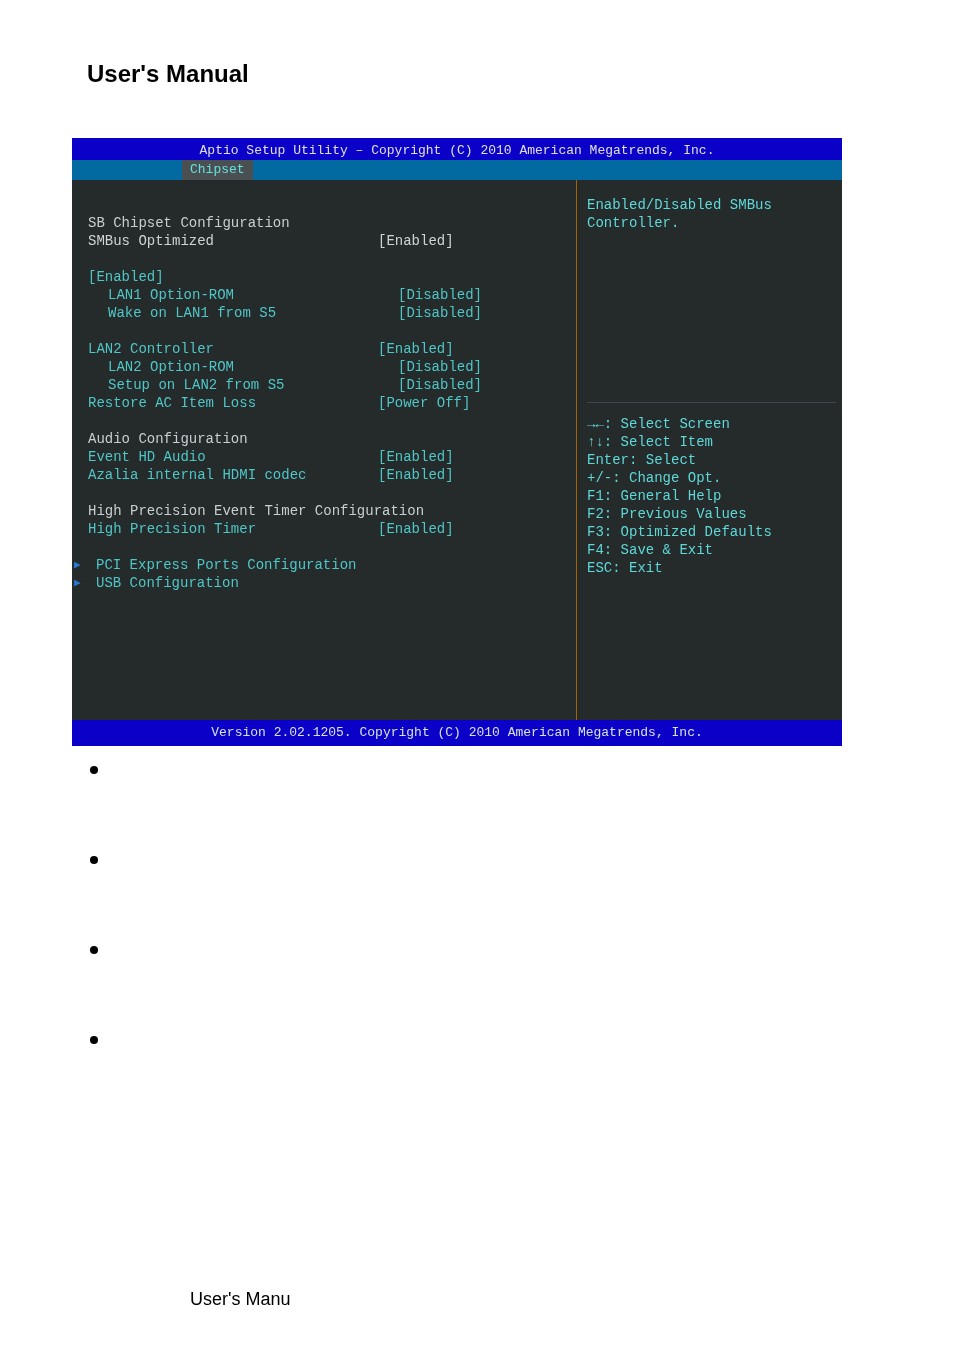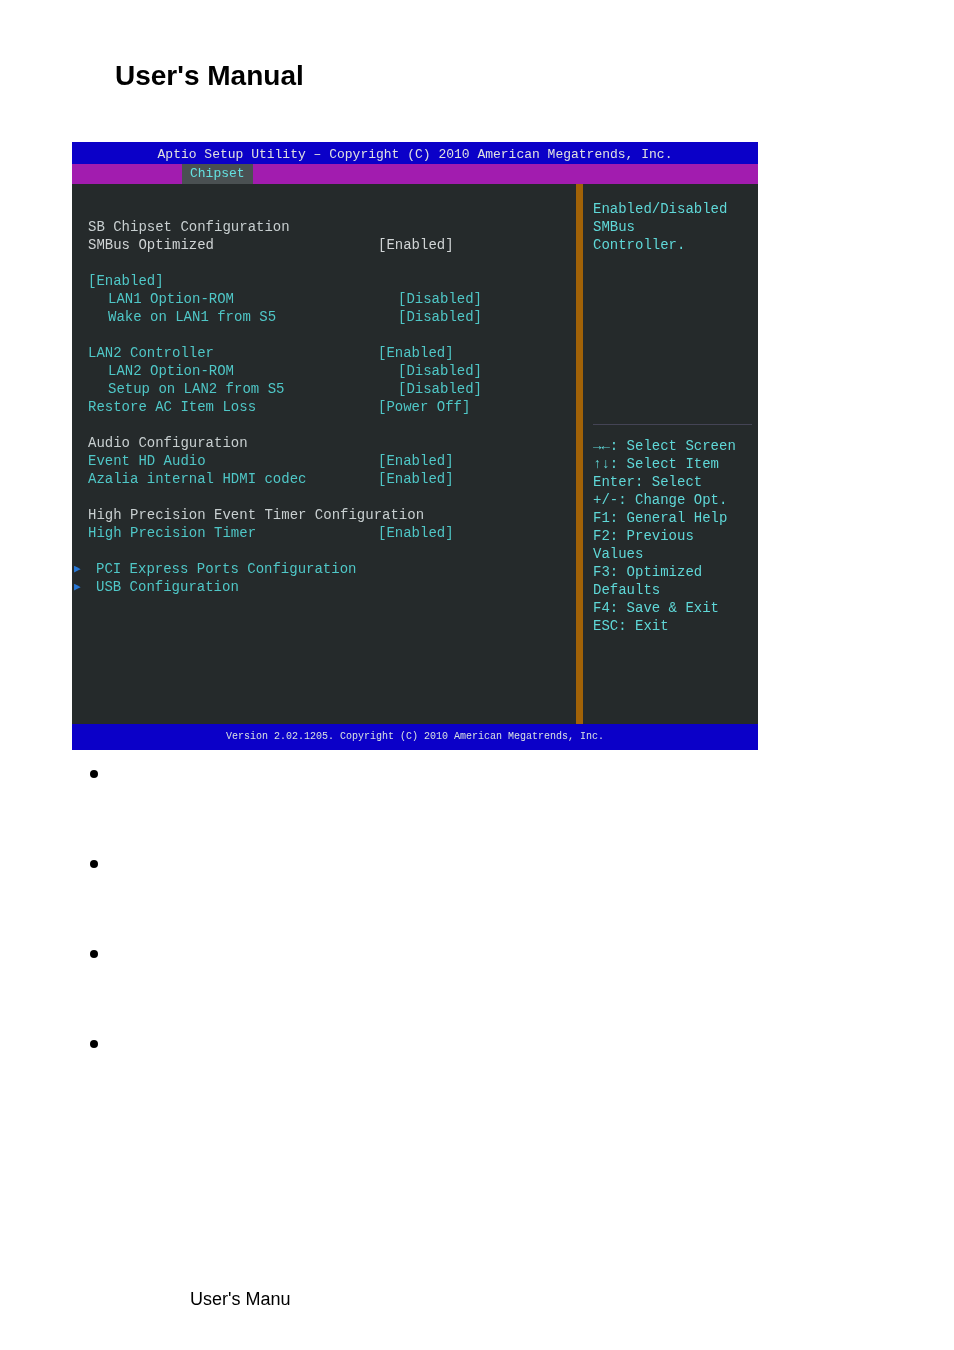--- a/index.html
+++ b/index.html
@@ -12,42 +12,42 @@
   }
   .page {
     width: 954px;
     height: 1350px;
     position: relative;
     box-sizing: border-box;
     padding: 60px 0 0 0;
   }
   .header-title {
     font-weight: bold;
-    font-size: 28px;
-    margin-left: 115px;
+    font-size: 24px;
+    margin-left: 87px;
     margin-bottom: 50px;
   }
   .bios-shot {
-    width: 686px;
+    width: 770px;
     margin-left: 72px;
     background: #252a2b;
     position: relative;
     font-family: "Courier New", monospace;
     font-size: 14px;
     line-height: 18px;
   }
   .bios-titlebar {
     background: #0b00c8;
     color: #e0e0e0;
     text-align: center;
     padding: 4px 0 0 0;
     font-size: 13px;
   }
   .bios-tabrow {
-    background: #a21caf;
+    background: #0369a1;
     height: 20px;
     position: relative;
     text-align: center;
   }
   .bios-tab-active {
     position: absolute;
     left: 110px;
     top: 0;
     background: #4a5052;
     color: #64e0e0;
@@ -59,21 +59,21 @@
     height: 540px;
   }
   .bios-left {
     flex: 0 0 480px;
     padding: 16px 8px 8px 16px;
     color: #c8cfd0;
     position: relative;
   }
   .bios-right {
     flex: 1;
-    border-left: 7px solid #a16207;
+    border-left: 1px solid #a16207;
     padding: 16px 6px 8px 10px;
     color: #5fd8d8;
     position: relative;
   }
   .bios-right .hr {
     border: none;
     border-top: 1px solid #445;
     margin: 170px 0 12px 0;
   }
   .row { display: flex; }
@@ -90,21 +90,21 @@
     color: #2877d6;
     position: absolute;
     left: 2px;
     font-size: 11px;
   }
   .submenu .lbl { padding-left: 0; margin-left: 8px; }
   .bios-footer {
     background: #0b00c8;
     color: #d8e0e0;
     text-align: center;
-    font-size: 10px;
+    font-size: 13px;
     padding: 4px 0;
   }
   
   .bullets {
     margin-left: 90px;
     margin-top: 20px;
   }
   .bullets .dot {
     width: 8px; height: 8px; background: #000; border-radius: 50%;
     display: block;

